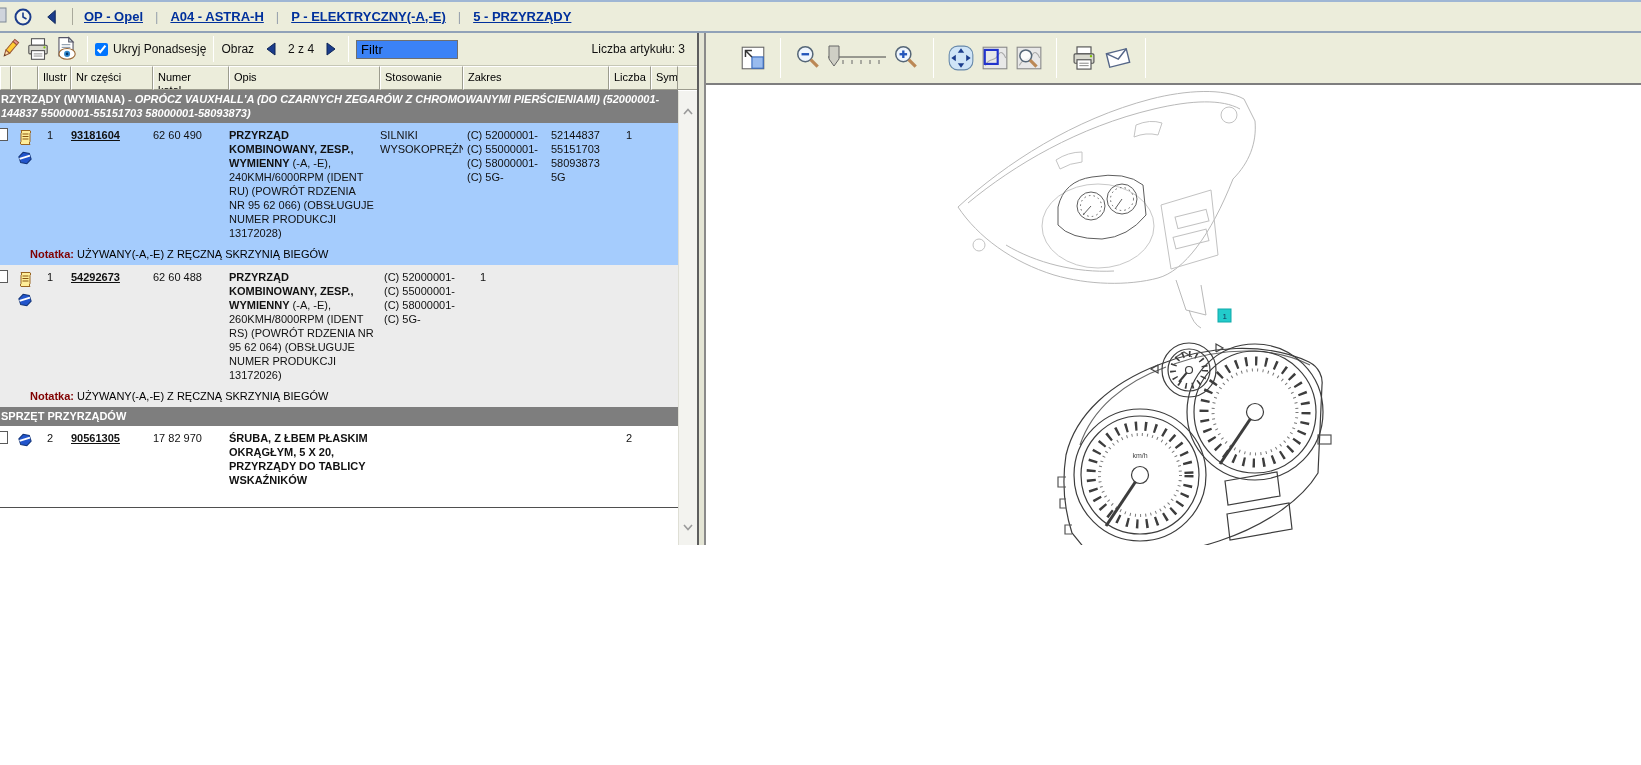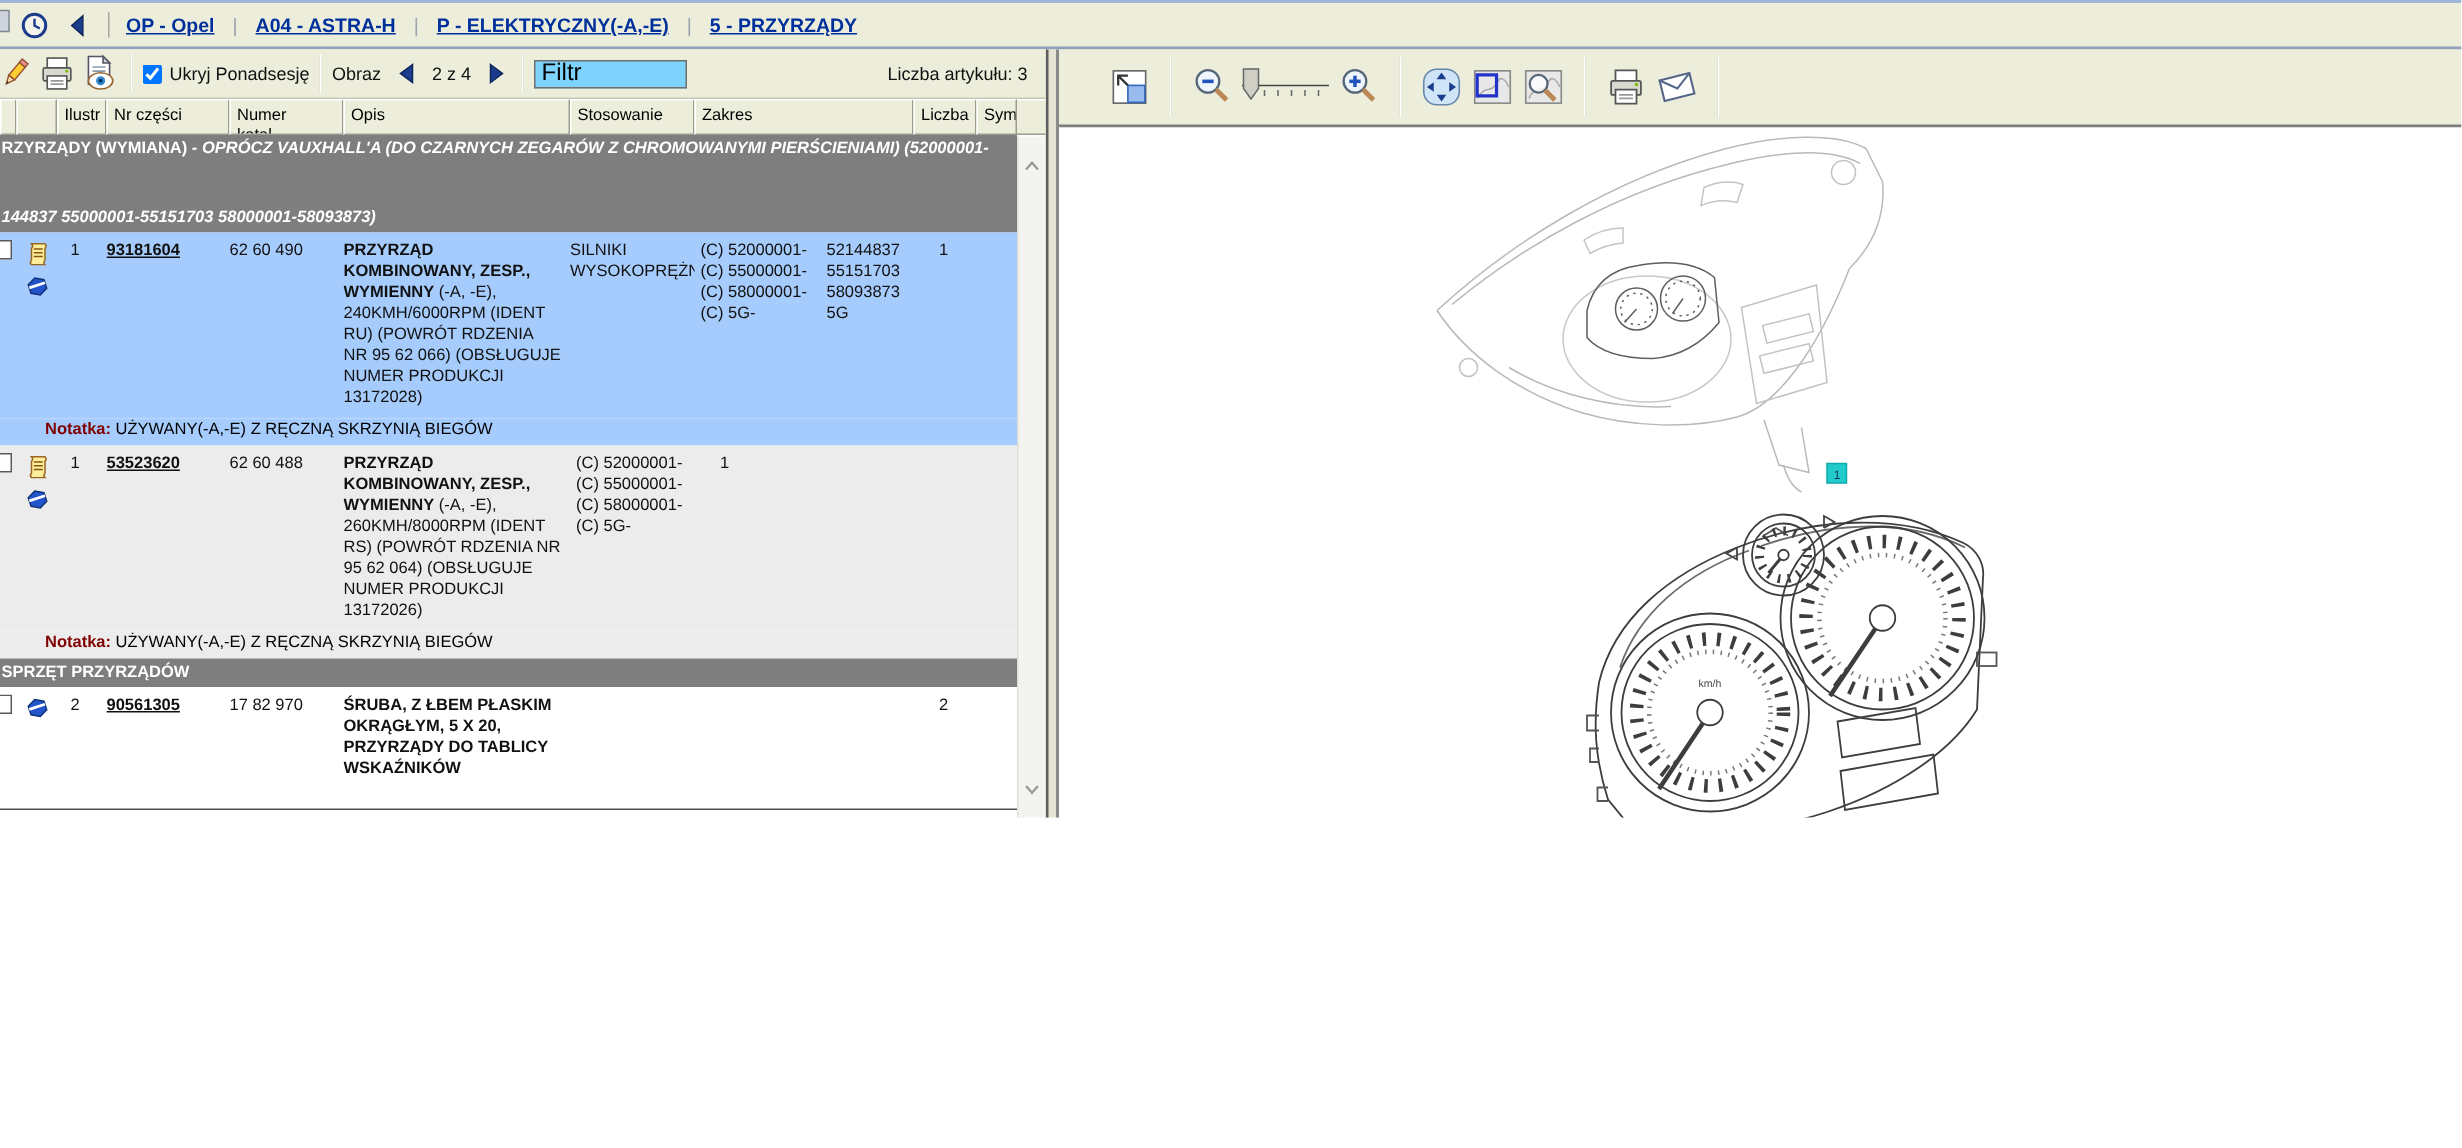--- a/index.html
+++ b/index.html
@@ -23,37 +23,37 @@
   .divider { width:9px; background:#E4E5D5; border-left:2px solid #5E5E5E; border-right:2px solid #8A8A8A; }
   .right-panel { flex:1; display:flex; flex-direction:column; }
 
   
   .l-toolbar { height:33px; background:#ECEDDB; display:flex; align-items:center;
                font-size:12px; color:#111; border-bottom:1px solid #C6C7B6; }
   .vsep { width:1px; height:26px; background:#9C9C8E; border-right:1px solid #FFF; margin:0 7px; }
   .tb-ic { display:inline-flex; align-items:center; justify-content:center; width:28px; height:28px; cursor:pointer; }
   .chk-group { display:flex; align-items:center; gap:5px; }
   .nav-group { display:flex; align-items:center; gap:7px; }
-  .filter-box { width:102px; height:19px; border:1px solid #6F6F6F; background:#7dd3fc;
-                font-size:16px; padding:1px 4px; font-family:"Liberation Sans",sans-serif; }
+  .filter-box { width:102px; height:19px; border:1px solid #6F6F6F; background:#3b82f6;
+                font-size:13px; padding:1px 4px; font-family:"Liberation Sans",sans-serif; }
   .count-label { margin-left:auto; padding-right:12px; font-size:12px; }
 
   
   .grid { display:grid; grid-template-columns:11px 27px 33px 82px 76px 151px 83px 146px 42px 27px; width:678px; }
   .t-header { display:flex; height:24px; }
   .t-header .hcell { background:#ECEDDB; border-top:1px solid #FFF; border-left:1px solid #FFF;
                      border-right:1px solid #9C9C8E; border-bottom:1px solid #9C9C8E;
                      font-size:11px; padding:4px 3px 0 4px; overflow:hidden; white-space:nowrap;
                      line-height:13px; cursor:pointer; }
   .hdr-fill { flex:1; background:#ECEDDB; border-top:1px solid #FFF; border-bottom:1px solid #9C9C8E; }
 
   .rows-area { position:relative; flex:1; overflow:hidden; }
   .group-row { width:678px; background:#7E7E7E; color:#fff; font-size:11px; line-height:14px;
                padding:2px 4px 3px 1px; font-weight:bold; }
-  .g-ital { font-style:italic;margin-top:32px; }
+  .g-ital { font-style:italic; }
   .data-row { font-size:11px; line-height:14px; padding:5px 0 7px; color:#111; cursor:default; }
   .data-row .cell { overflow:hidden; }
   .sel { background:#A5CCFD; }
   .alt { background:#ECECEC; }
   .c-cb { position:relative; }
   .cb { display:block; width:13px; height:13px; background:#fff; border:1px solid #5A5A5A; margin-left:-5px; cursor:pointer; }
   .c-ic { display:flex; flex-direction:column; align-items:center; gap:2px; padding-top:1px; }
   .c-il { padding-left:9px; }
   .c-pn a { font-weight:bold; text-decoration:underline; color:#101010; cursor:pointer; }
   .c-op { padding-right:6px; }
@@ -268,21 +268,21 @@
           <span>
             <svg width="16" height="16" viewBox="0 0 16 16">
                 <g transform="rotate(-18 8 8)">
                   <path d="M2.5,5 L8,2 L13.5,5 L13.5,11 L8,14 L2.5,11 z" fill="#2255CC" stroke="#113377"></path>
                   <path d="M2.5,7.2 L13.5,7.2" stroke="#fff" stroke-width="1.8"></path>
                 </g>
               </svg>
           </span>
         </div>
         <div class="cell c-il">1</div>
-        <div class="cell c-pn"><a>53523620</a></div>
+        <div class="cell c-pn"><a>54292673</a></div>
         <div class="cell c-nm">62 60 488</div>
         <div class="cell c-op"><span class="b">PRZYRZĄD KOMBINOWANY, ZESP., WYMIENNY</span><span> (-A, -E), 260KMH/8000RPM (IDENT RS) (POWRÓT RDZENIA NR 95 62 064) (OBSŁUGUJE NUMER PRODUKCJI 13172026)</span></div>
         <div class="cell c-zk">
           <div class="zl">
               <span>(C) 52000001-</span>
               <span>52144837</span>
             </div>
           <div class="zl">
               <span>(C) 55000001-</span>
               <span>55151703</span>

